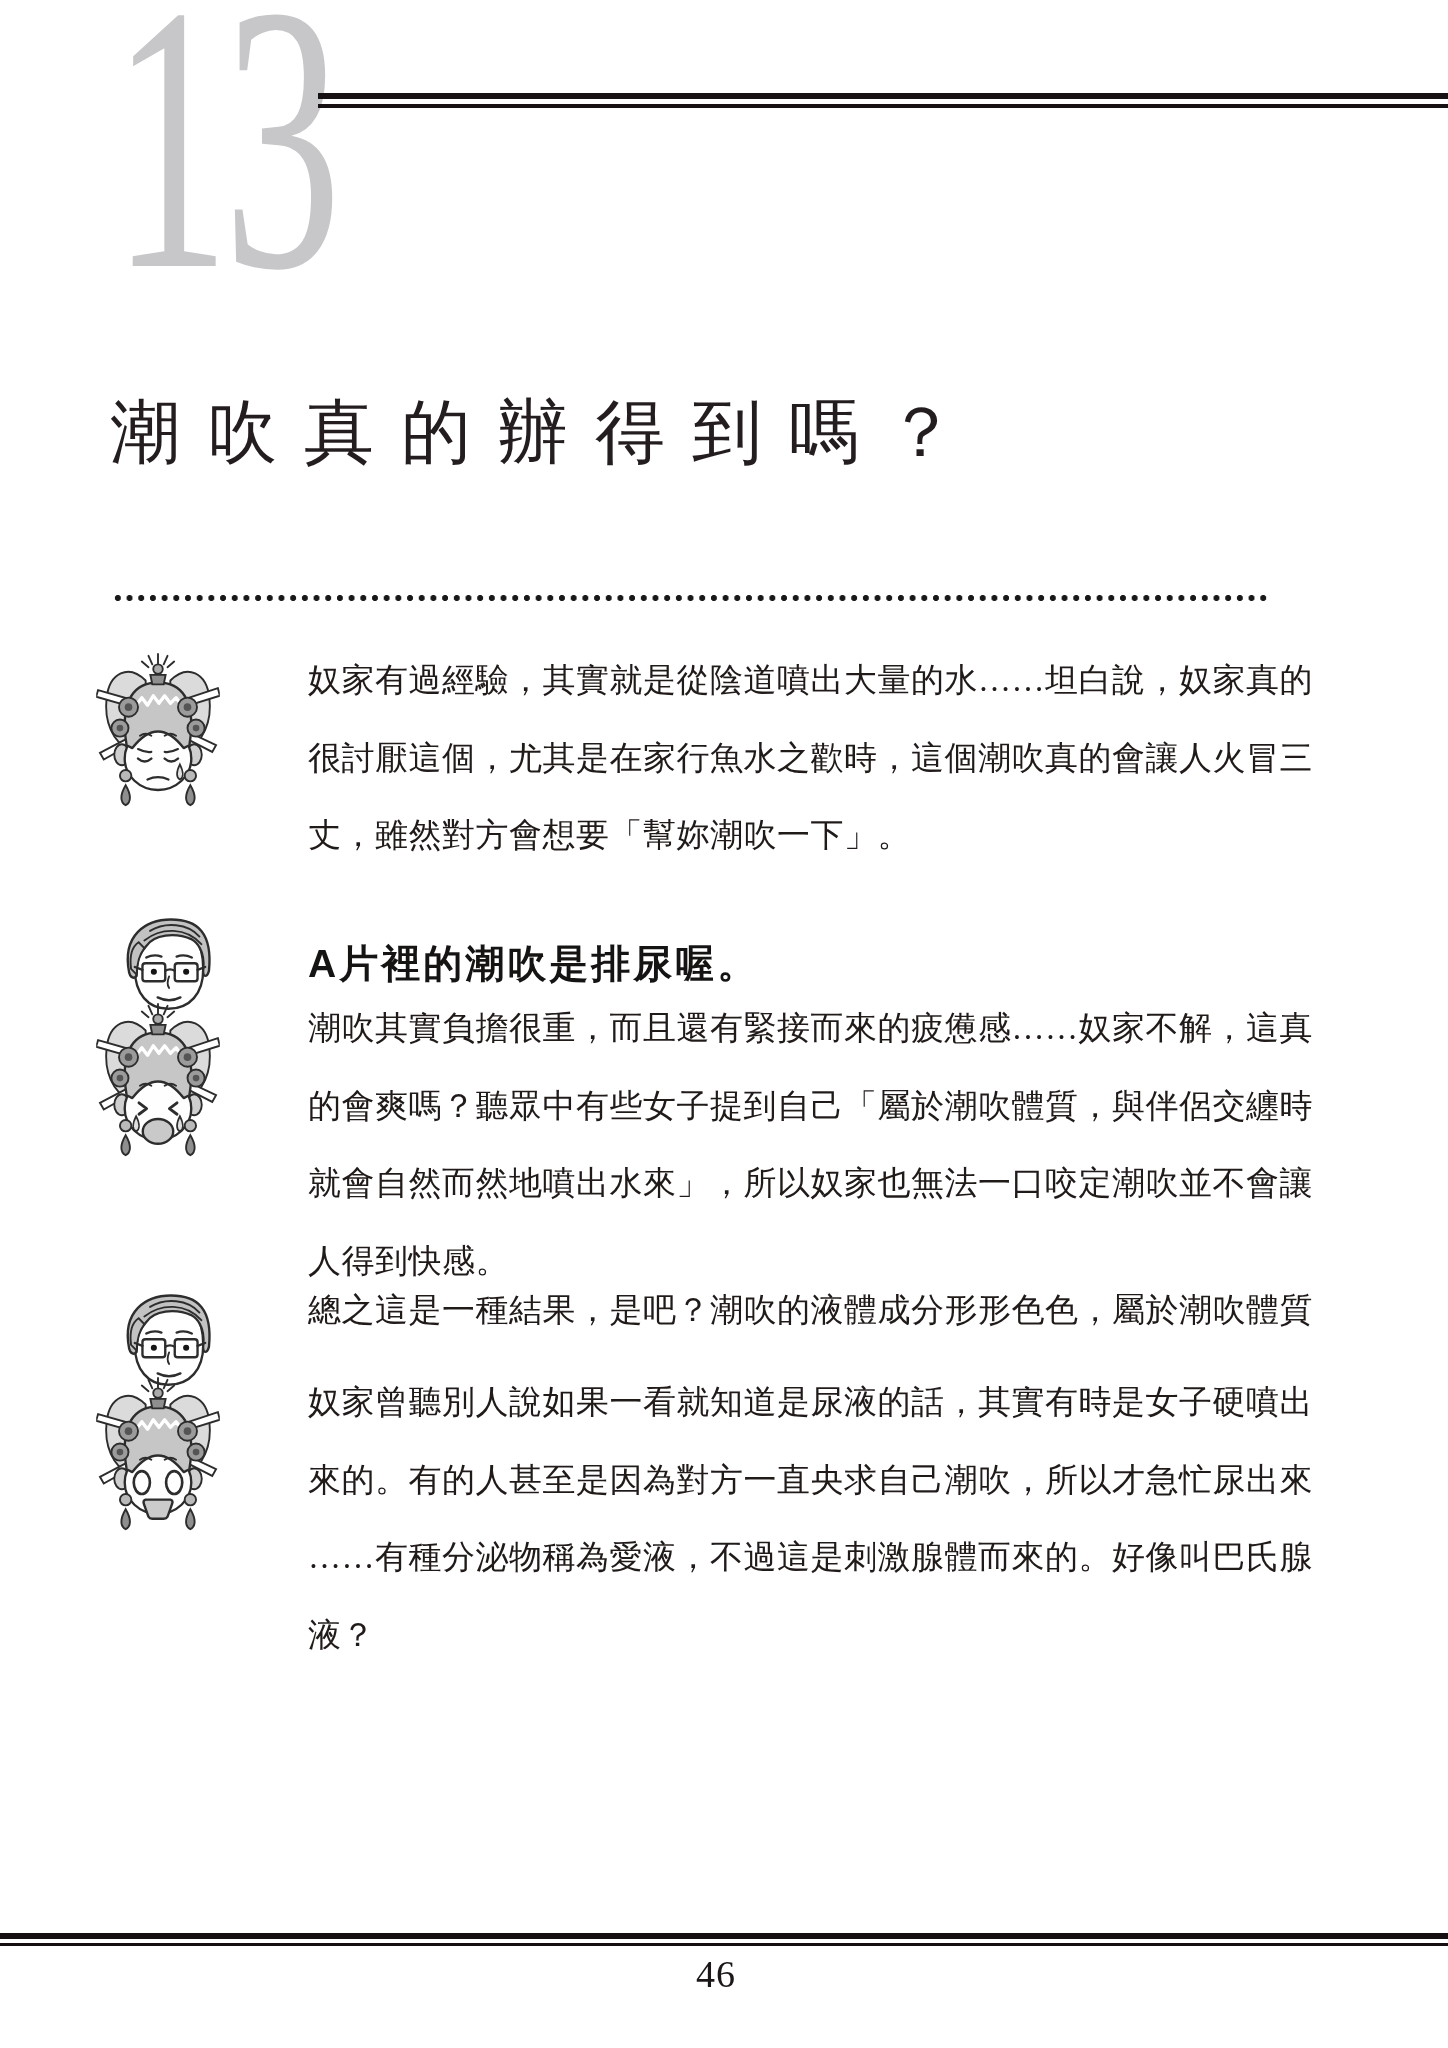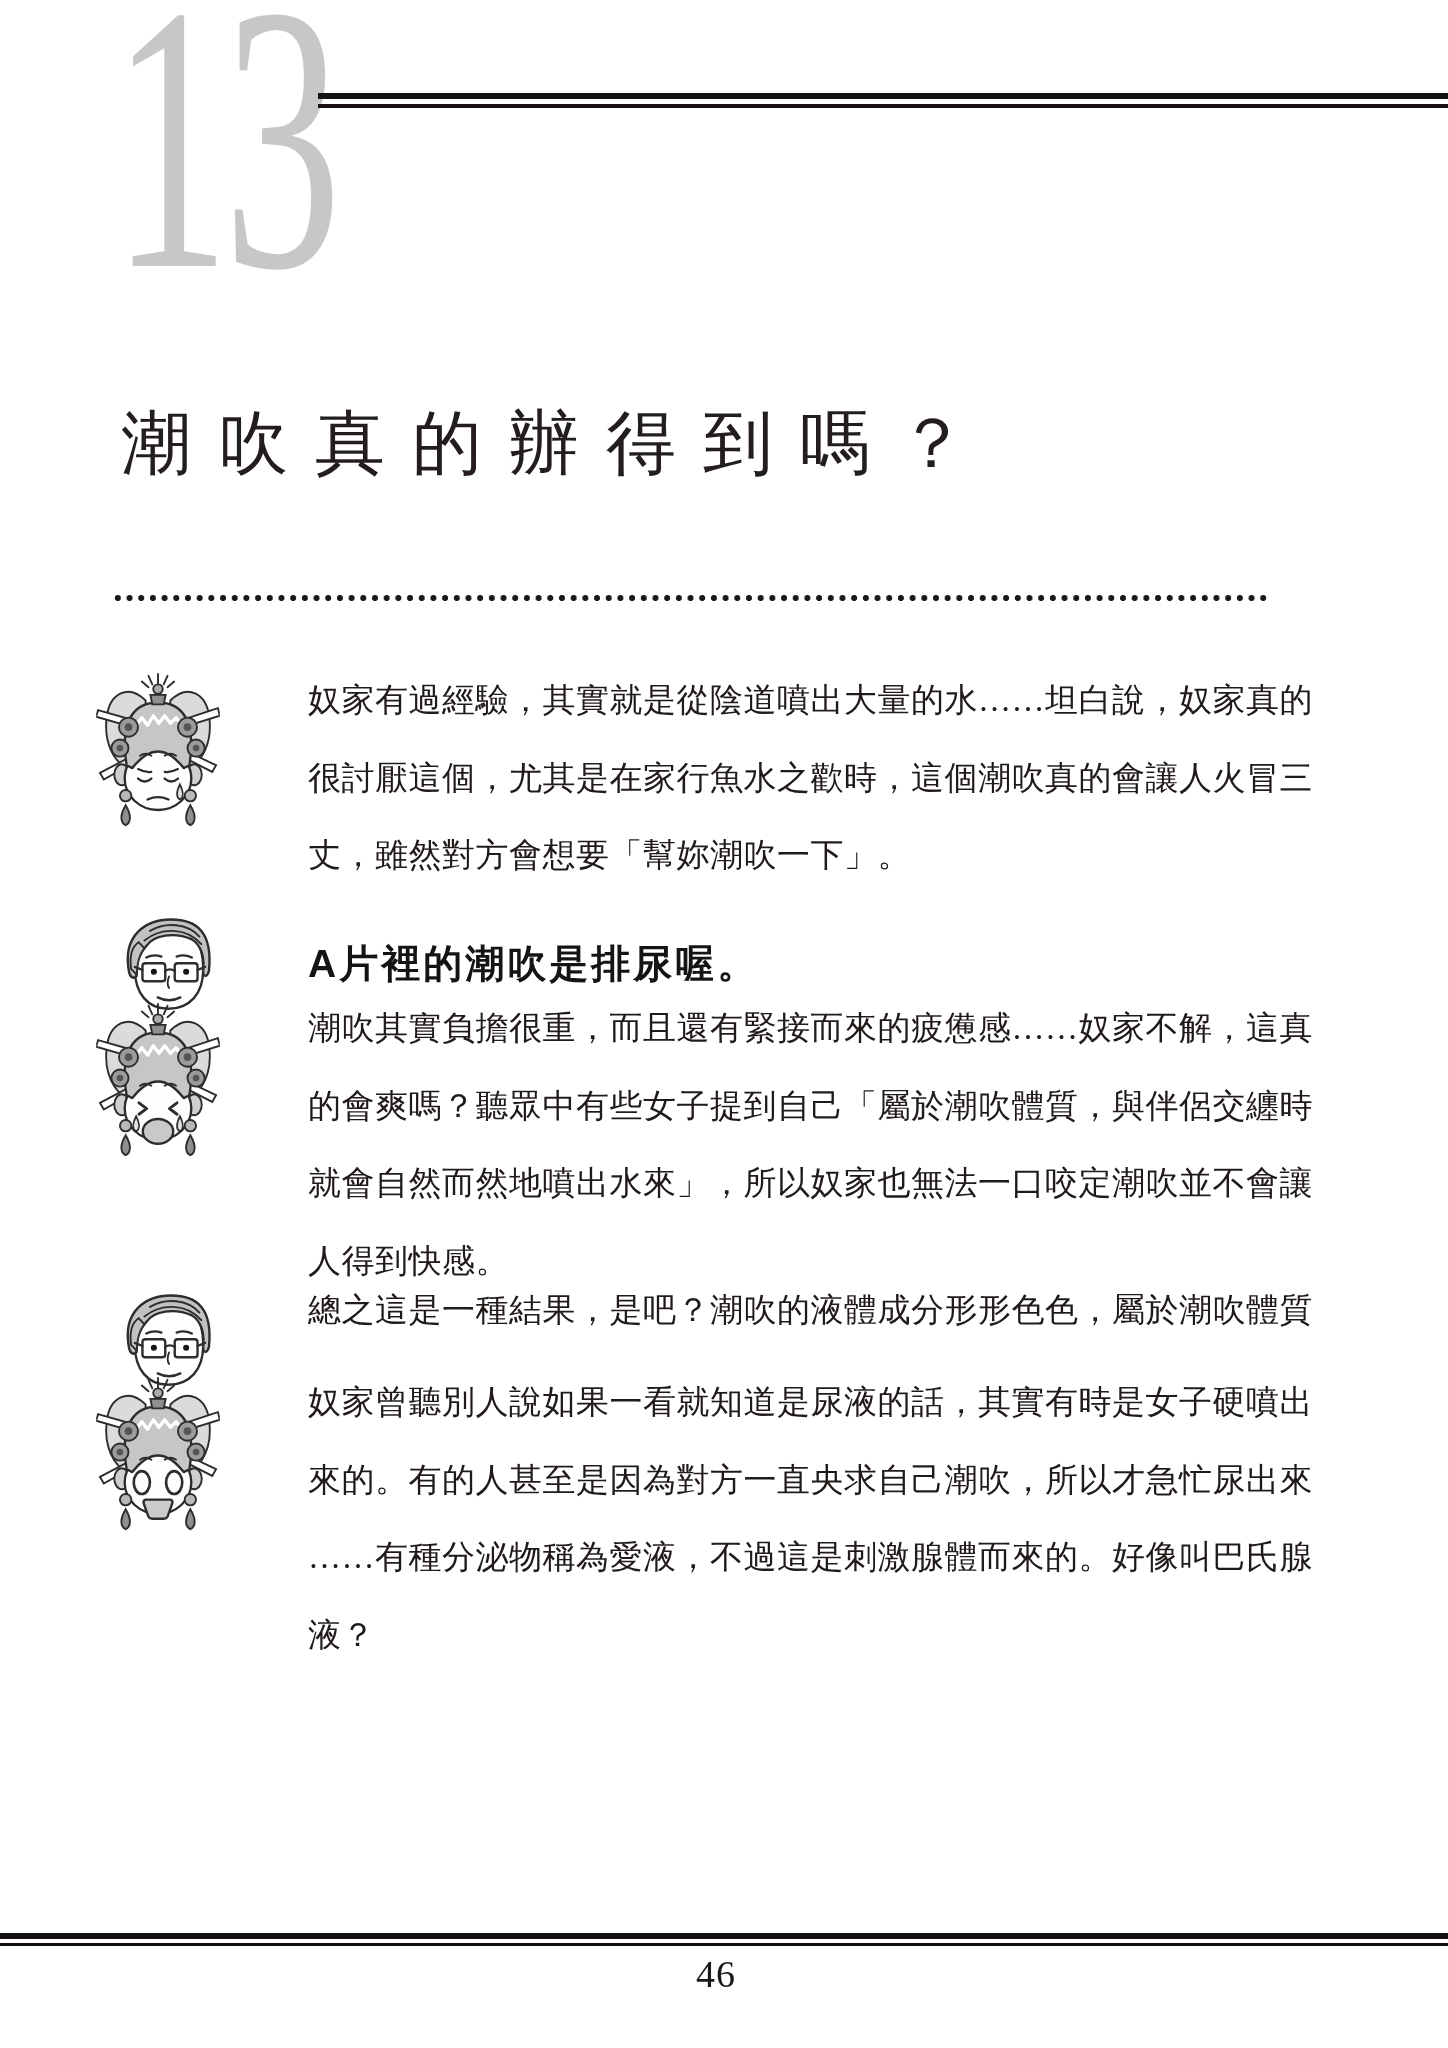--- a/index.html
+++ b/index.html
@@ -16,21 +16,21 @@
   }
 
   
   .top-rule{
     position:absolute;left:318px;right:0;top:93px;height:5px;
     border-top:6px solid #171114;border-bottom:4px solid #171114;
   }
 
   
   .title{
-    position:absolute;left:110px;top:386px;margin:11px;
+    position:absolute;left:110px;top:386px;margin:0;
     font-size:70px;font-weight:500;letter-spacing:27px;
     color:#241d1f;font-family:"Liberation Serif",serif;white-space:nowrap;
   }
 
   
   .dotted{
     position:absolute;left:112px;top:594px;width:1160px;height:8px;
     background-image:radial-gradient(circle,#181818 2.7px,rgba(0,0,0,0) 3.4px);
     background-size:11.7px 8px;background-repeat:repeat-x;background-position:left center;
   }
@@ -139,21 +139,21 @@
   </defs>
 </svg>
 
 <div class="page">
 
   <div class="chapter-num">13</div>
   <div class="top-rule"></div>
   <h1 class="title">潮吹真的辦得到嗎？</h1>
   <div class="dotted"></div>
 
-  <section class="para p1" style="top:662px">
+  <section class="para p1" style="top:642px">
     <svg class="avatar woman" style="top:10px" viewBox="0 0 130 185">
         <use href="#w-sad"></use>
       </svg>
     <div class="lines">
       <div class="line">奴家有過經驗，其實就是從陰道噴出大量的水……坦白說，奴家真的</div>
       <div class="line">很討厭這個，尤其是在家行魚水之歡時，這個潮吹真的會讓人火冒三</div>
       <div class="line">丈，雖然對方會想要「幫妳潮吹一下」。</div>
     </div>
   </section>
 

